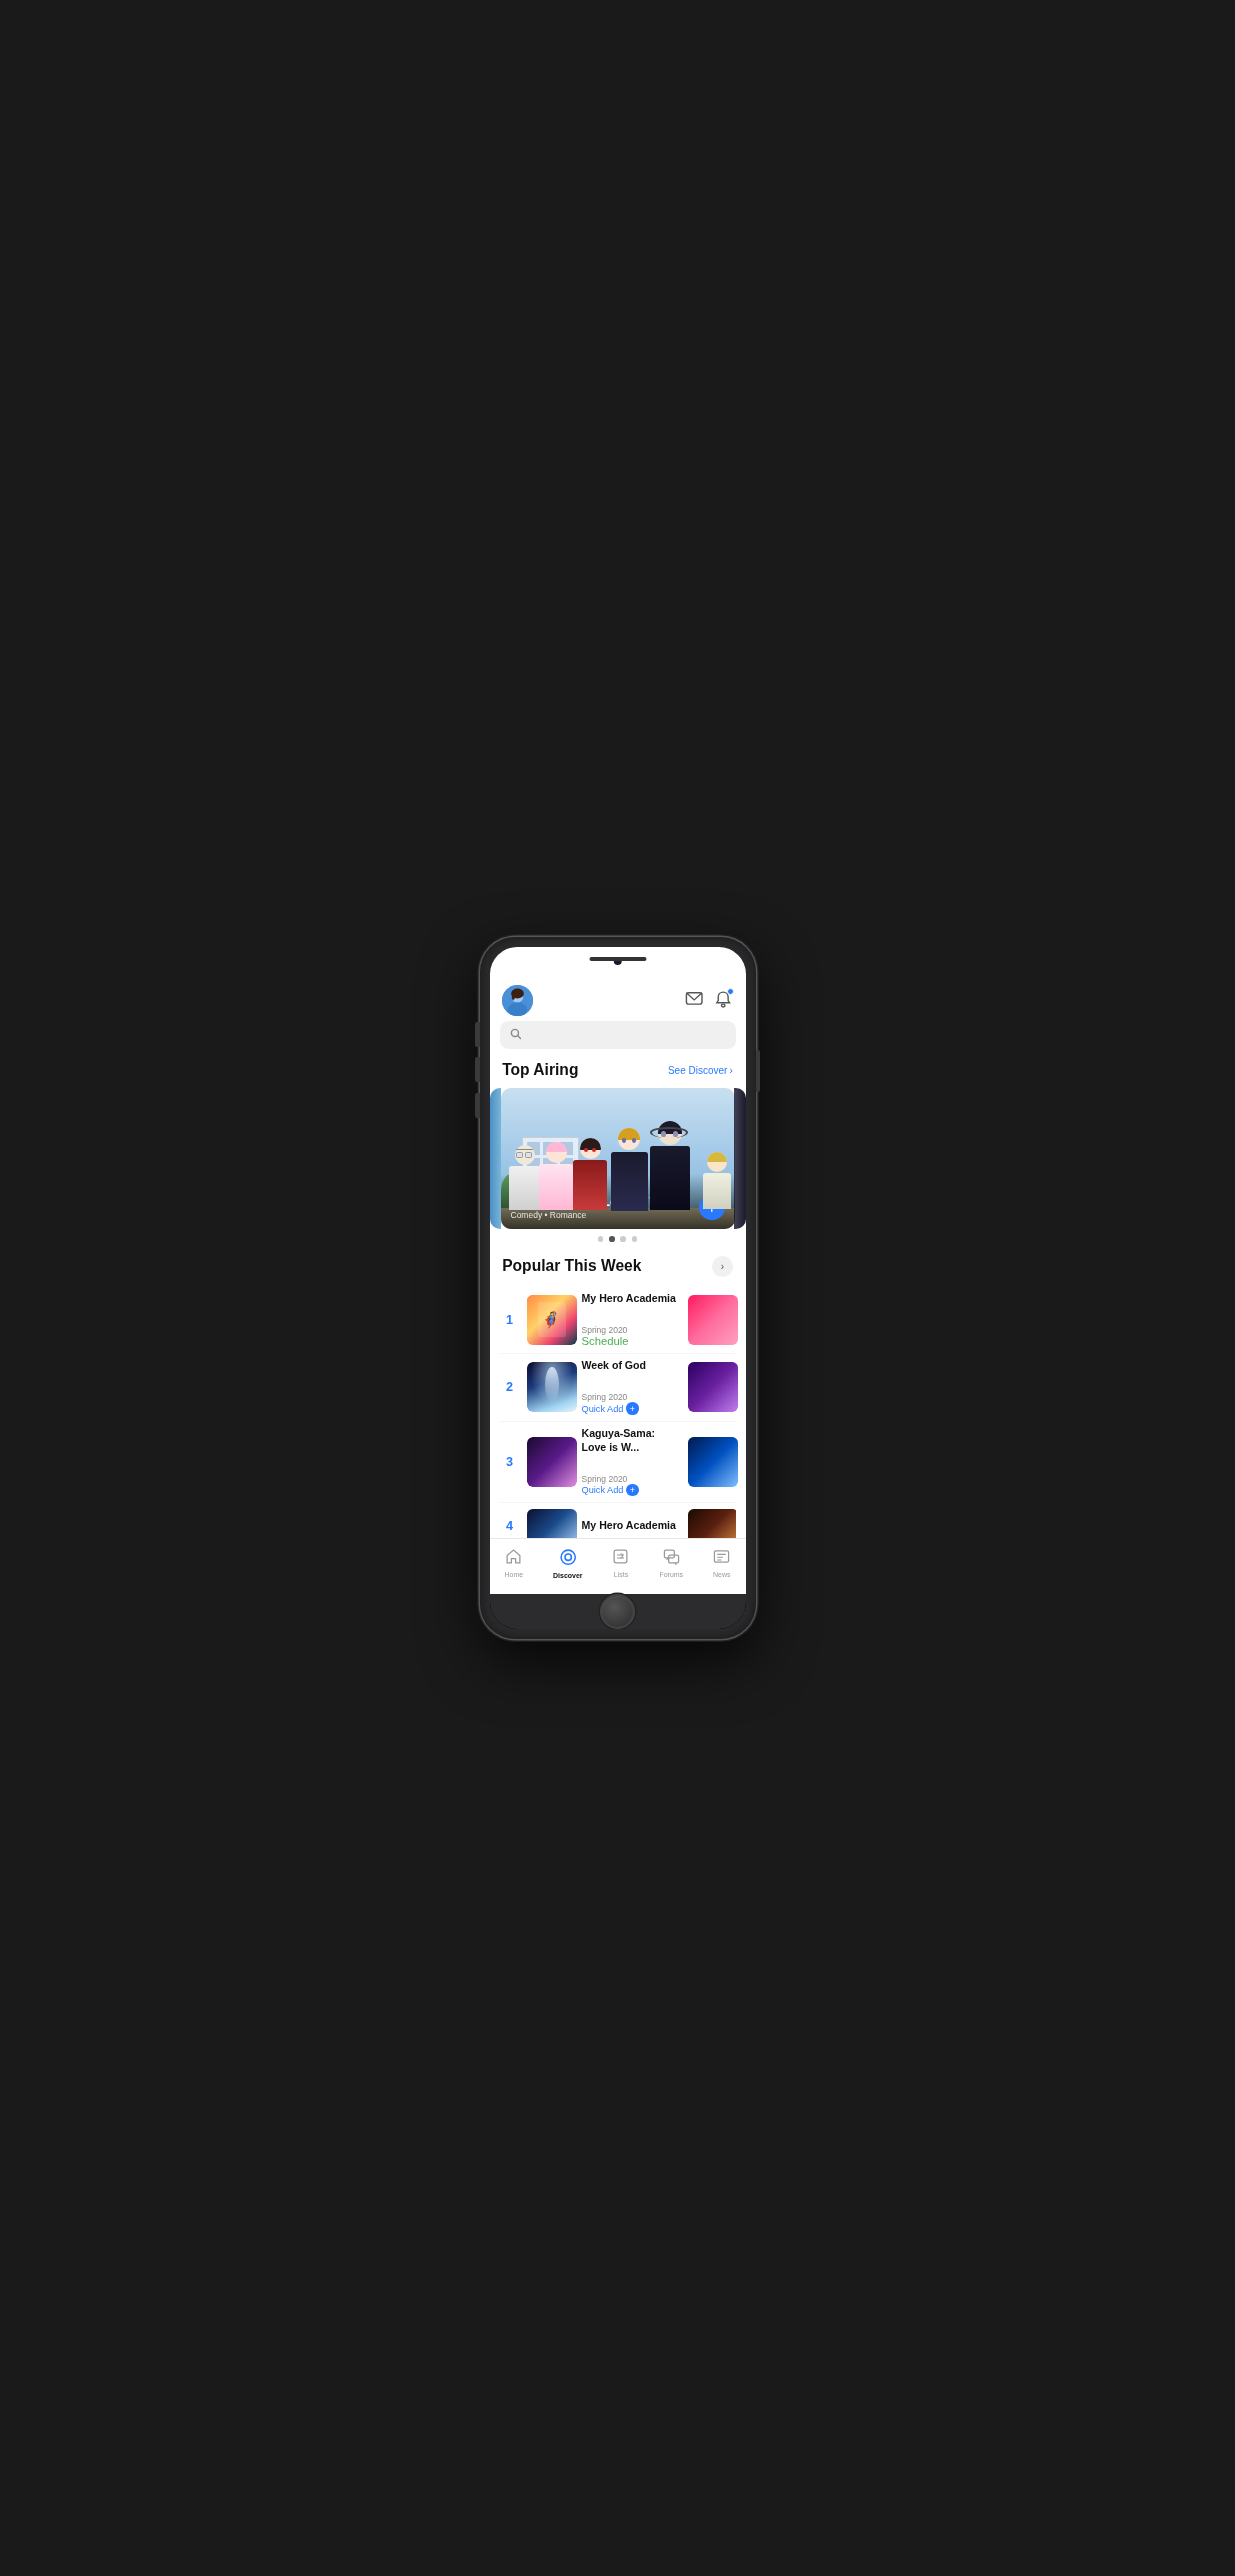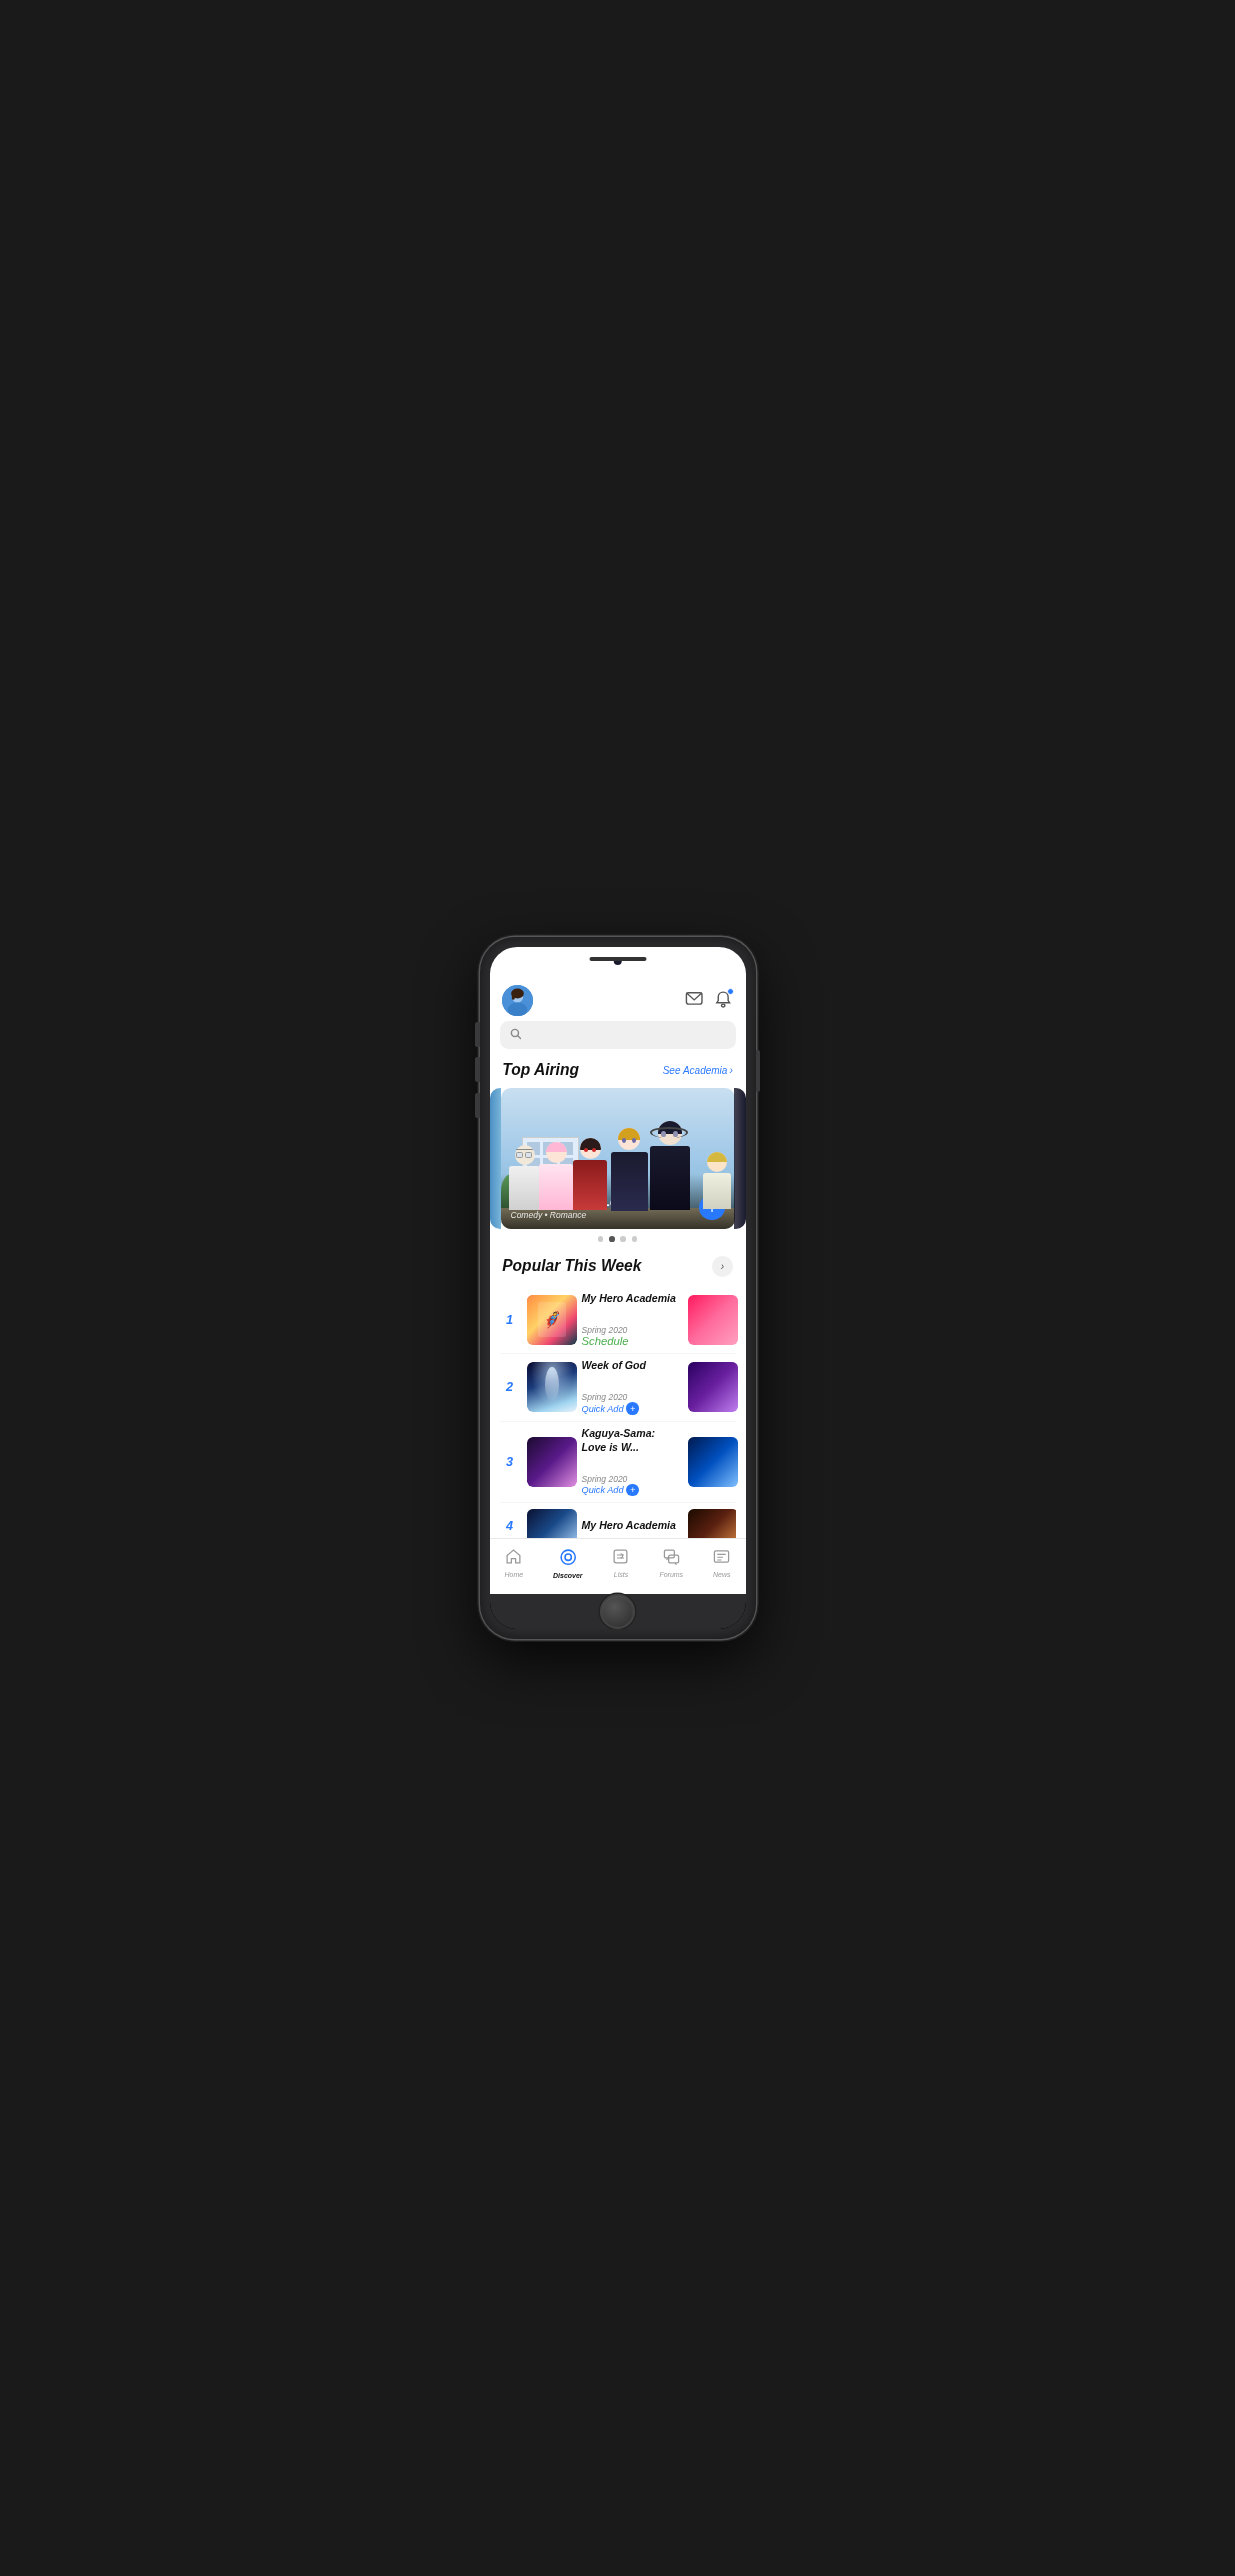--- a/index.html
+++ b/index.html
@@ -46,21 +46,20 @@
       height: 42px;
       background: #3a3a3c;
       border-radius: 0 2.1px 2.1px 0;
     }
 
     .phone-screen {
       background: #000000;
       border-radius: 27px;
       overflow: hidden;
       position: relative;
-      font-style: italic;
     }
 
     
     .status-bar {
       background: #fff;
       height: 31px;
       display: flex;
       align-items: center;
       justify-content: center;
       position: relative;
@@ -427,21 +426,21 @@
           <svg width="11.3" height="11.3" viewBox="0 0 16 16" fill="none">
             <circle cx="7" cy="7" r="5" stroke="#888" stroke-width="2"></circle>
             <line x1="11" y1="11" x2="15" y2="15" stroke="#888" stroke-width="2" stroke-linecap="round"></line>
           </svg>
         </span>
       </div>
 
       <div class="section-header">
         <span class="section-title">Top Airing</span>
         <span class="see-more-link">
-          <span>See Academia</span>
+          <span>See Discover</span>
           <span>›</span>
         </span>
       </div>
 
       <div class="carousel-wrapper">
 
         <div style="position:absolute;left:0;top:0;bottom:0;width:11.3px;background:linear-gradient(90deg,#4a8fc4,#7ab5d9);border-radius:10px 0 0 10px;z-index:3;"></div>
 
         <div class="carousel">
 

